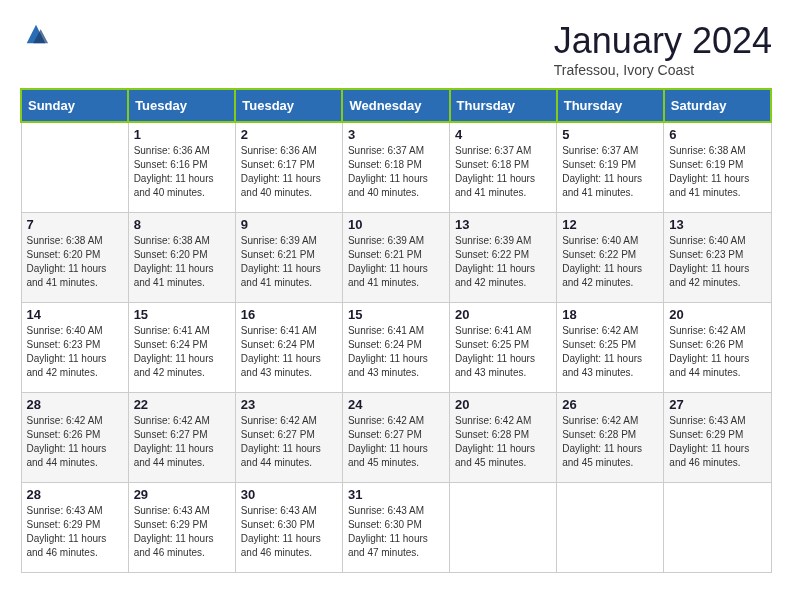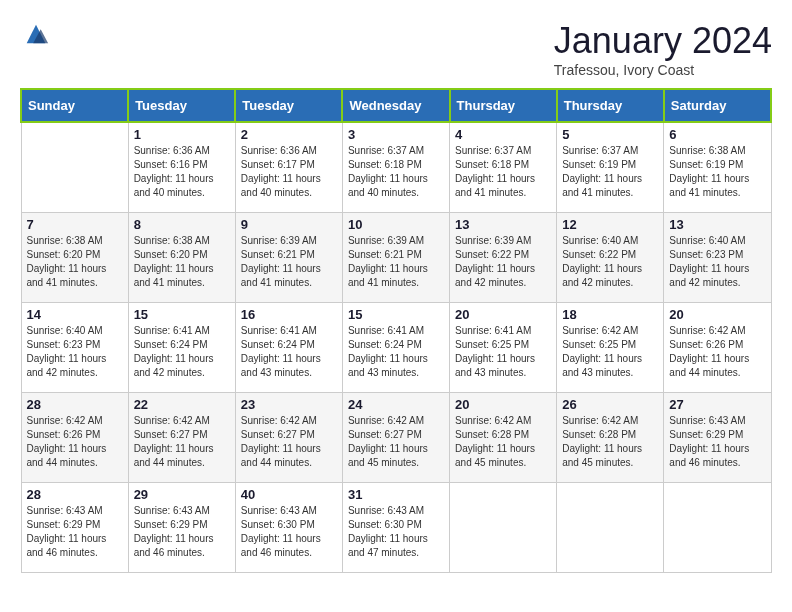--- a/index.html
+++ b/index.html
@@ -243,21 +243,21 @@
       <tr>
         <td>
           <span class="day-number">28</span>
           <div class="day-info">Sunrise: 6:43 AM<br>Sunset: 6:29 PM<br>Daylight: 11 hours and 46 minutes.</div>
         </td>
         <td>
           <span class="day-number">29</span>
           <div class="day-info">Sunrise: 6:43 AM<br>Sunset: 6:29 PM<br>Daylight: 11 hours and 46 minutes.</div>
         </td>
         <td>
-          <span class="day-number">40</span>
+          <span class="day-number">30</span>
           <div class="day-info">Sunrise: 6:43 AM<br>Sunset: 6:30 PM<br>Daylight: 11 hours and 46 minutes.</div>
         </td>
         <td>
           <span class="day-number">31</span>
           <div class="day-info">Sunrise: 6:43 AM<br>Sunset: 6:30 PM<br>Daylight: 11 hours and 47 minutes.</div>
         </td>
         <td class="empty-cell"></td>
         <td class="empty-cell"></td>
         <td class="empty-cell"></td>
       </tr>

